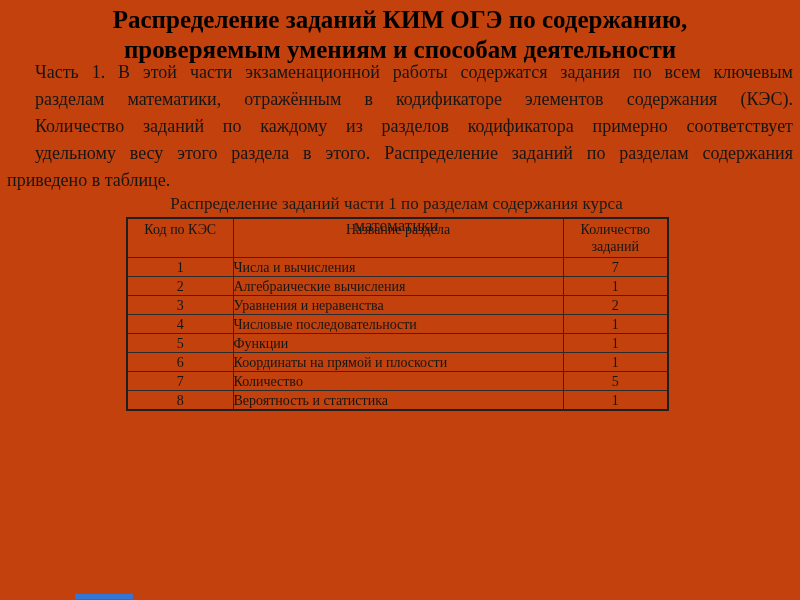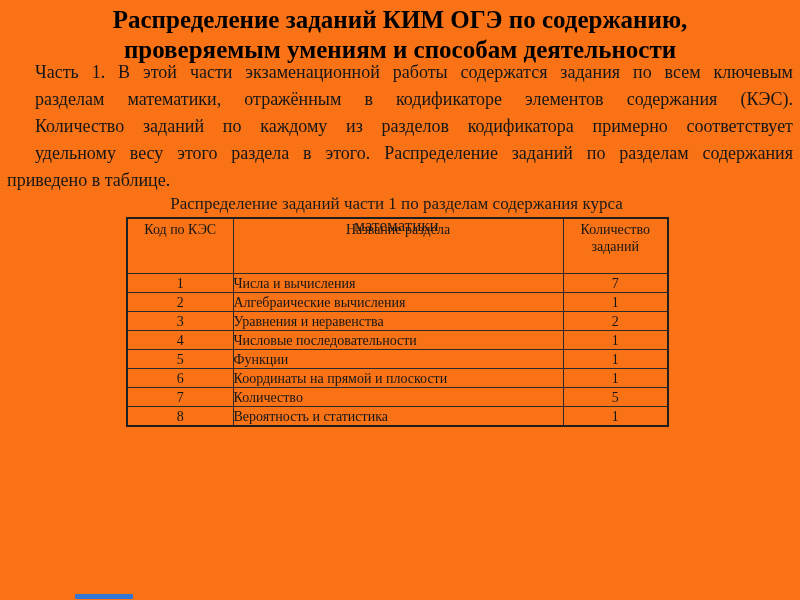--- a/index.html
+++ b/index.html
@@ -4,21 +4,21 @@
 <style>
   html, body {
     margin: 0;
     padding: 0;
     background: #ffffff;
   }
   .slide {
     position: relative;
     width: 800px;
     height: 600px;
-    background: #f97316;
+    background: #c2410c;
     font-family: "Liberation Serif", "DejaVu Serif", serif;
     color: #161616;
     overflow: hidden;
   }
   .title {
     position: absolute;
     top: 5px;
     left: 0;
     right: 0;
     margin: 0;
@@ -69,21 +69,21 @@
   }
   table.dist th, table.dist td {
     border: 1px solid #2b2b2b;
     overflow: hidden;
   }
   table.dist th {
     font-weight: normal;
     vertical-align: top;
     text-align: center;
     height: 36px;
-    padding: 2px 2px 16px 2px;
+    padding: 2px 2px 0 2px;
     line-height: 17px;
   }
   table.dist td {
     height: 18px;
     padding: 0;
     line-height: 17px;
     vertical-align: middle;
   }
   td.cell-num { text-align: center; }
   td.cell-sec { text-align: left; padding-left: 7px; }

